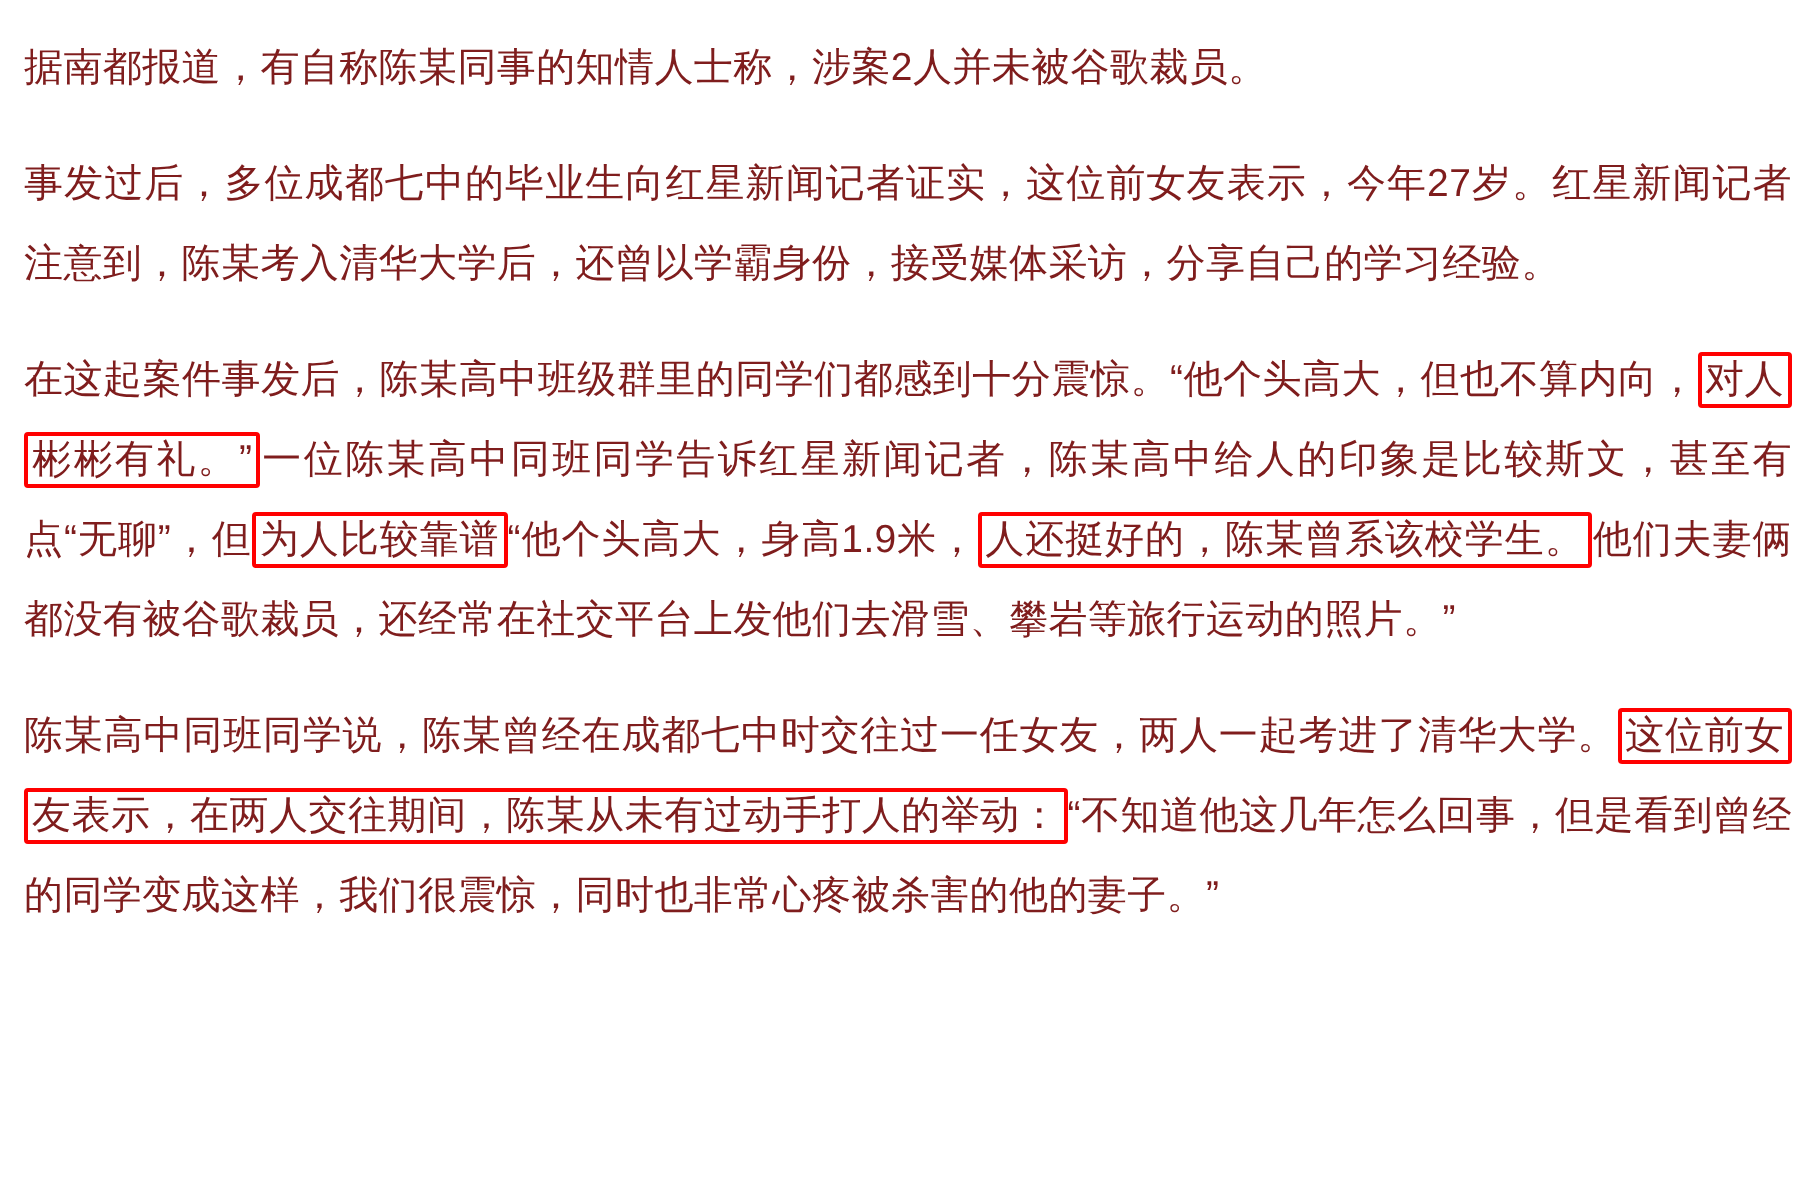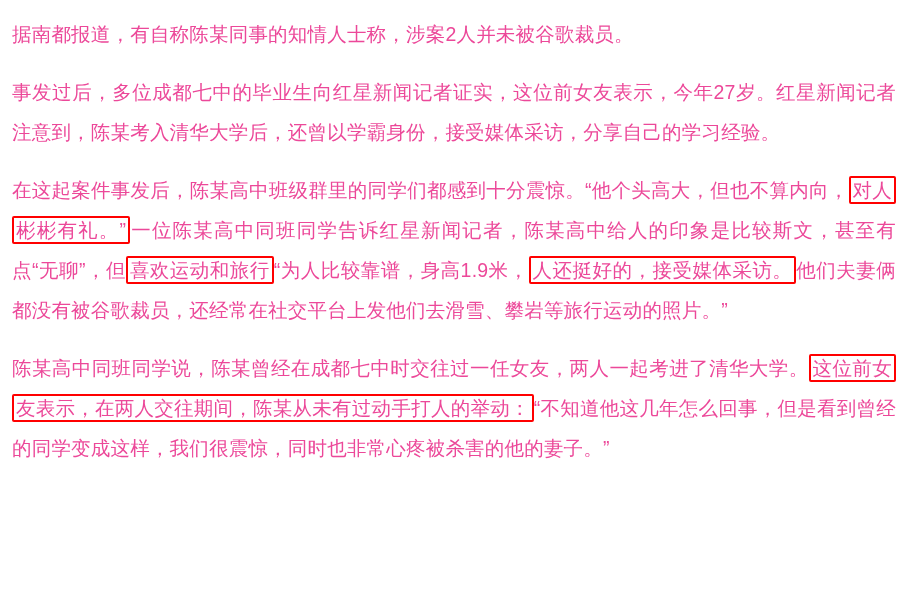--- a/index.html
+++ b/index.html
@@ -21,35 +21,35 @@
     padding: 14px 12px 0 12px;
     background: #ffffff;
   }
   .para {
     font-size: 19.5px;
     line-height: 40px;
     letter-spacing: 0.2px;
     margin: 0 0 18px 0;
     text-align: justify;
     text-justify: inter-ideograph;
-    color: #ec4899;
+    color: #7f1d1d;
   }
   .para:last-child { margin-bottom: 0; }
   .hl {
     border: 2px solid #ff0000;
     border-radius: 2px;
     padding: 1px 2px;
     box-decoration-break: clone;
     -webkit-box-decoration-break: clone;
   }
   .seg { white-space: normal; }
 </style>
 </head>
 <body>
 
 <div id="page">
   <div id="article-body">
       <p class="para"><span class="seg">据南都报道，有自称陈某同事的知情人士称，涉案2人并未被谷歌裁员。</span></p>
       <p class="para"><span class="seg">事发过后，多位成都七中的毕业生向红星新闻记者证实，这位前女友表示，今年27岁。红星新闻记者注意到，陈某考入清华大学后，还曾以学霸身份，接受媒体采访，分享自己的学习经验。</span></p>
-      <p class="para"><span class="seg">在这起案件事发后，陈某高中班级群里的同学们都感到十分震惊。“他个头高大，但也不算内向，</span><span class="seg hl">对人彬彬有礼。”</span><span class="seg">一位陈某高中同班同学告诉红星新闻记者，陈某高中给人的印象是比较斯文，甚至有点“无聊”，但</span><span class="seg hl">喜欢运动和旅行</span><span class="seg">“为人比较靠谱，身高1.9米，</span><span class="seg hl">人还挺好的，接受媒体采访。</span><span class="seg">他们夫妻俩都没有被谷歌裁员，还经常在社交平台上发他们去滑雪、攀岩等旅行运动的照片。”</span></p>
+      <p class="para"><span class="seg">在这起案件事发后，陈某高中班级群里的同学们都感到十分震惊。“他个头高大，但也不算内向，</span><span class="seg hl">对人彬彬有礼。”</span><span class="seg">一位陈某高中同班同学告诉红星新闻记者，陈某高中给人的印象是比较斯文，甚至有点“无聊”，但</span><span class="seg hl">为人比较靠谱</span><span class="seg">“他个头高大，身高1.9米，</span><span class="seg hl">人还挺好的，陈某曾系该校学生。</span><span class="seg">他们夫妻俩都没有被谷歌裁员，还经常在社交平台上发他们去滑雪、攀岩等旅行运动的照片。”</span></p>
       <p class="para"><span class="seg">陈某高中同班同学说，陈某曾经在成都七中时交往过一任女友，两人一起考进了清华大学。</span><span class="seg hl">这位前女友表示，在两人交往期间，陈某从未有过动手打人的举动：</span><span class="seg">“不知道他这几年怎么回事，但是看到曾经的同学变成这样，我们很震惊，同时也非常心疼被杀害的他的妻子。”</span></p>
     </div>
 </div>
 
 </body></html>

